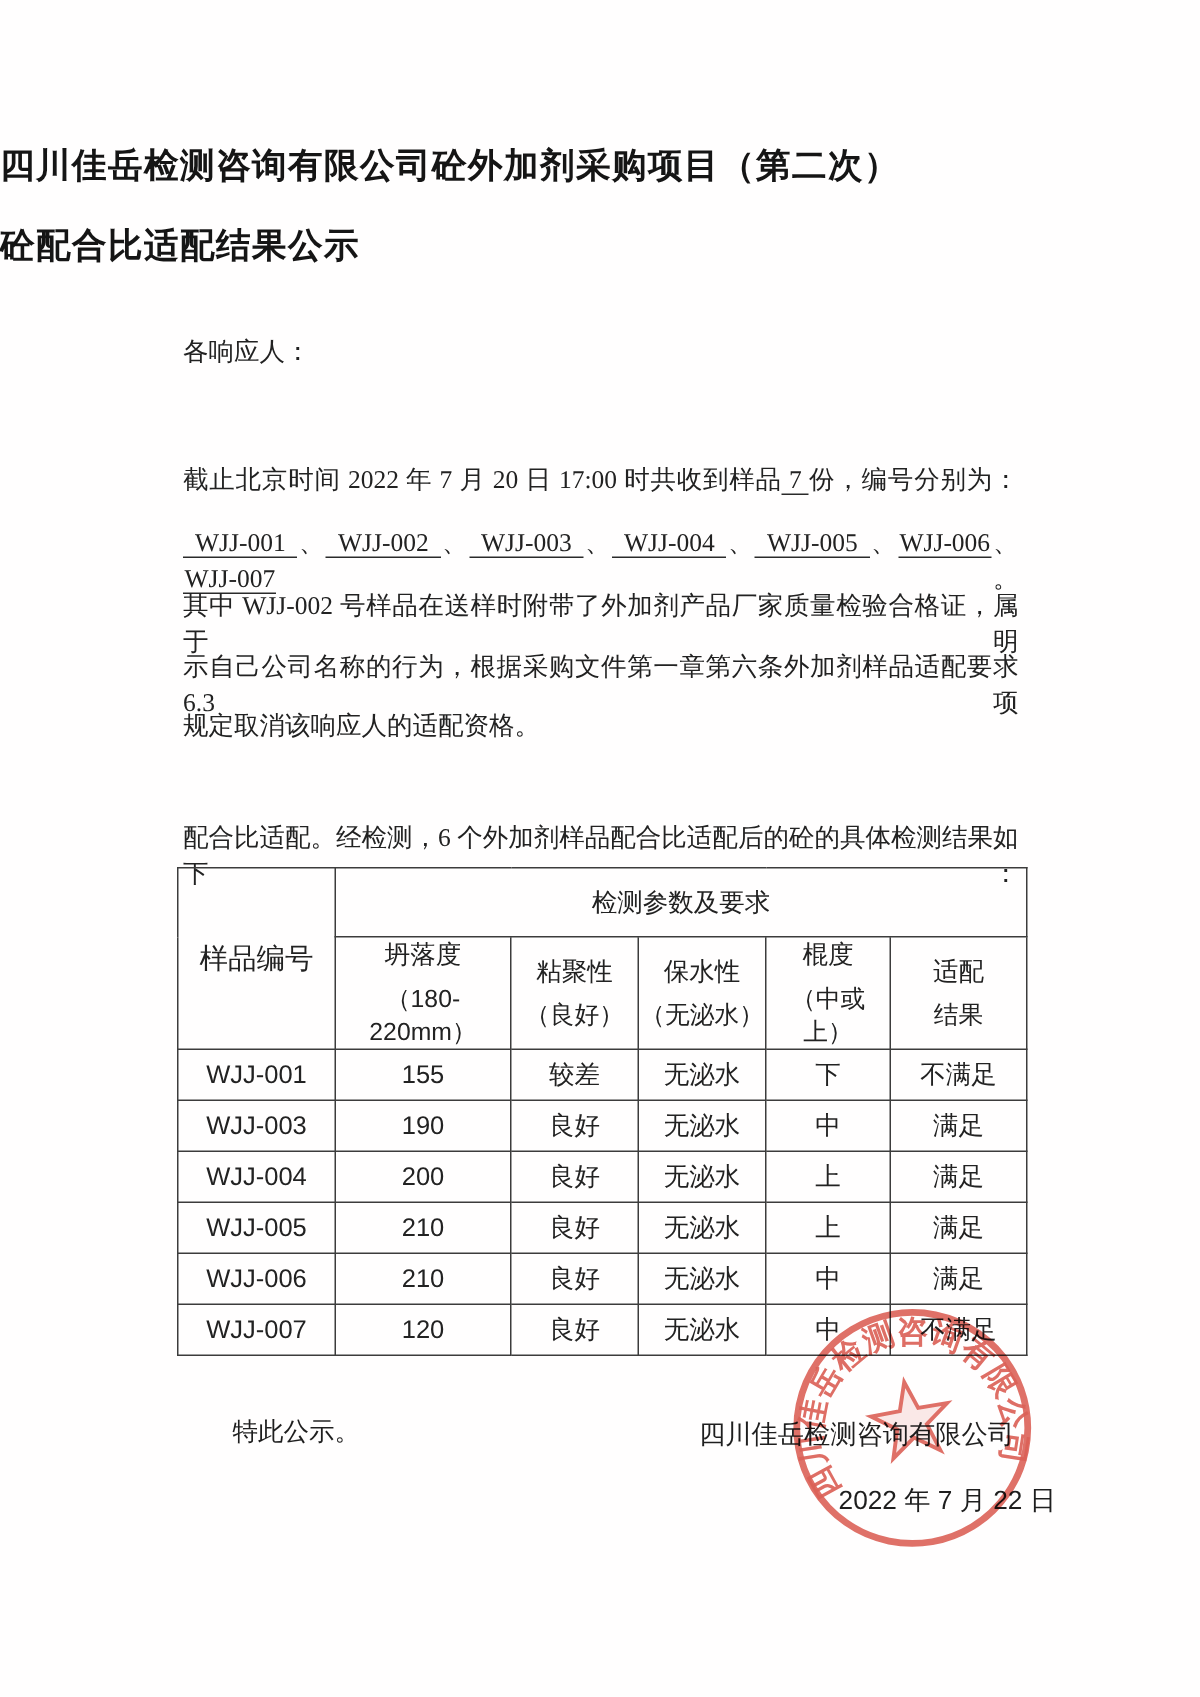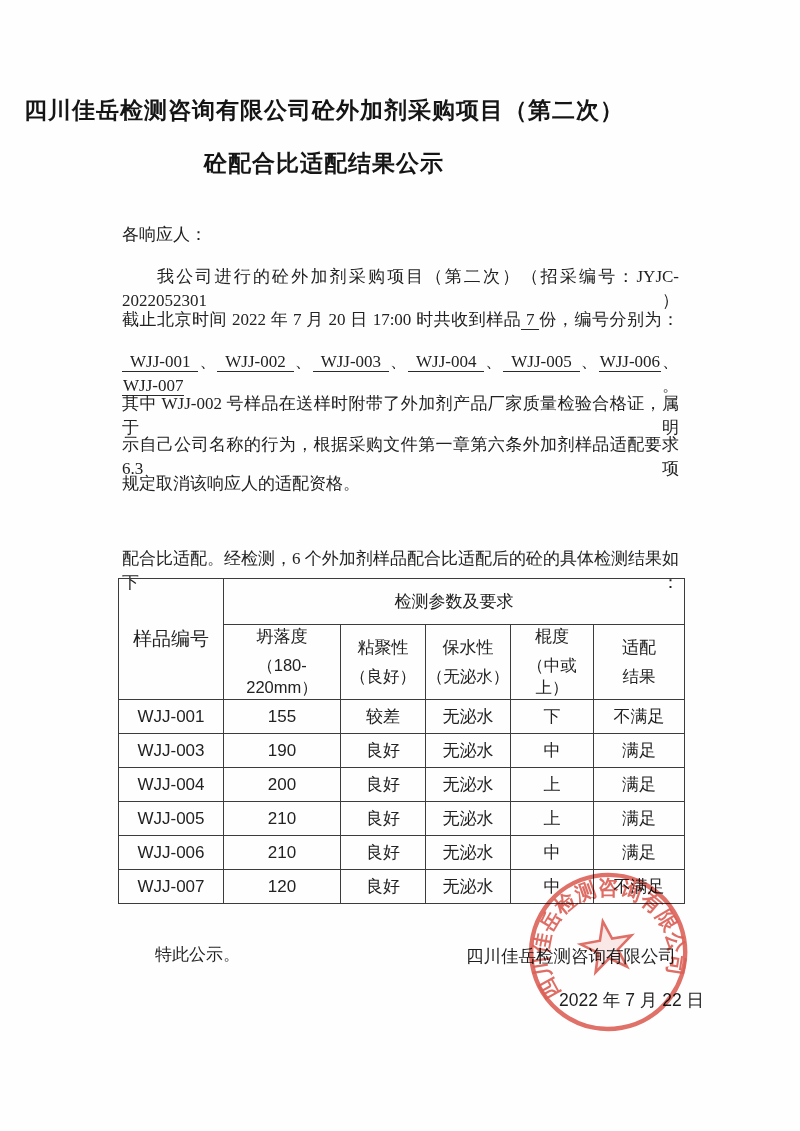--- a/index.html
+++ b/index.html
@@ -2,21 +2,21 @@
 <html><head>
 <meta charset="utf-8">
 <style>
   html,body{margin:0;padding:0;background:#fff;}
   .page{
     position:relative; width:800px; height:1131px; background:#fffefe;
     font-family:"Liberation Sans", sans-serif; color:#1e1e1e; overflow:hidden;
   }
   .abs{position:absolute;}
   .title{
-    left:0; width:648px; text-align:center; font-size:23px; font-weight:bold;
+    left:0; width:648px; text-align:left; font-size:23px; font-weight:bold;
     color:#151515; letter-spacing:1px; margin:0;font-family:Liberation Serif, serif;
   }
   .line{
     left:122px; width:557px; font-size:17px; line-height:24px; color:#222;font-family:Liberation Serif, serif;
   }
   .just{ text-align:justify; text-align-last:justify; }
   .indent{ text-indent:35px; }
   .u{ border-bottom:1.6px solid #2a2a2a; }
   .u-wide{ border-bottom:1.6px solid #2a2a2a; padding:0 8px; }
   .u-tight{ border-bottom:1.6px solid #2a2a2a; padding:0 1px; }
@@ -50,21 +50,20 @@
 </head>
 <body>
 
 <div class="page">
 
   <h1 class="abs title" style="top:95px;">四川佳岳检测咨询有限公司砼外加剂采购项目（第二次）</h1>
   <h1 class="abs title" style="top:148px;">砼配合比适配结果公示</h1>
 
   <div class="abs line" style="top:223px;">各响应人：</div>
 
-  <div class="abs line just indent" style="top:265px;">我公司进行的砼外加剂采购项目（第二次）（招采编号：JYJC-2022052301）</div>
 
   <div class="abs line just" style="top:308px;"><span>截止北京时间 2022 年 7 月 20 日 17:00 时共收到样品</span><span class="u">&nbsp;7&nbsp;</span><span>份，编号分别为：</span></div>
 
   <div class="abs line just" style="top:350px;"><span class="u-wide">WJJ-001</span><span>、</span><span class="u-wide">WJJ-002</span><span>、</span><span class="u-wide">WJJ-003</span><span>、</span><span class="u-wide">WJJ-004</span><span>、</span><span class="u-wide">WJJ-005</span><span>、</span><span class="u-tight">WJJ-006</span><span>、</span><span class="u-tight">WJJ-007</span><span>。</span></div>
 
   <div class="abs line just" style="top:392px;">其中 WJJ-002 号样品在送样时附带了外加剂产品厂家质量检验合格证，属于明</div>
   <div class="abs line just" style="top:433px;">示自己公司名称的行为，根据采购文件第一章第六条外加剂样品适配要求 6.3 项</div>
   <div class="abs line" style="top:472px;">规定取消该响应人的适配资格。</div>
 
   <div class="abs line just" style="top:547px;">配合比适配。经检测，6 个外加剂样品配合比适配后的砼的具体检测结果如下：</div>

